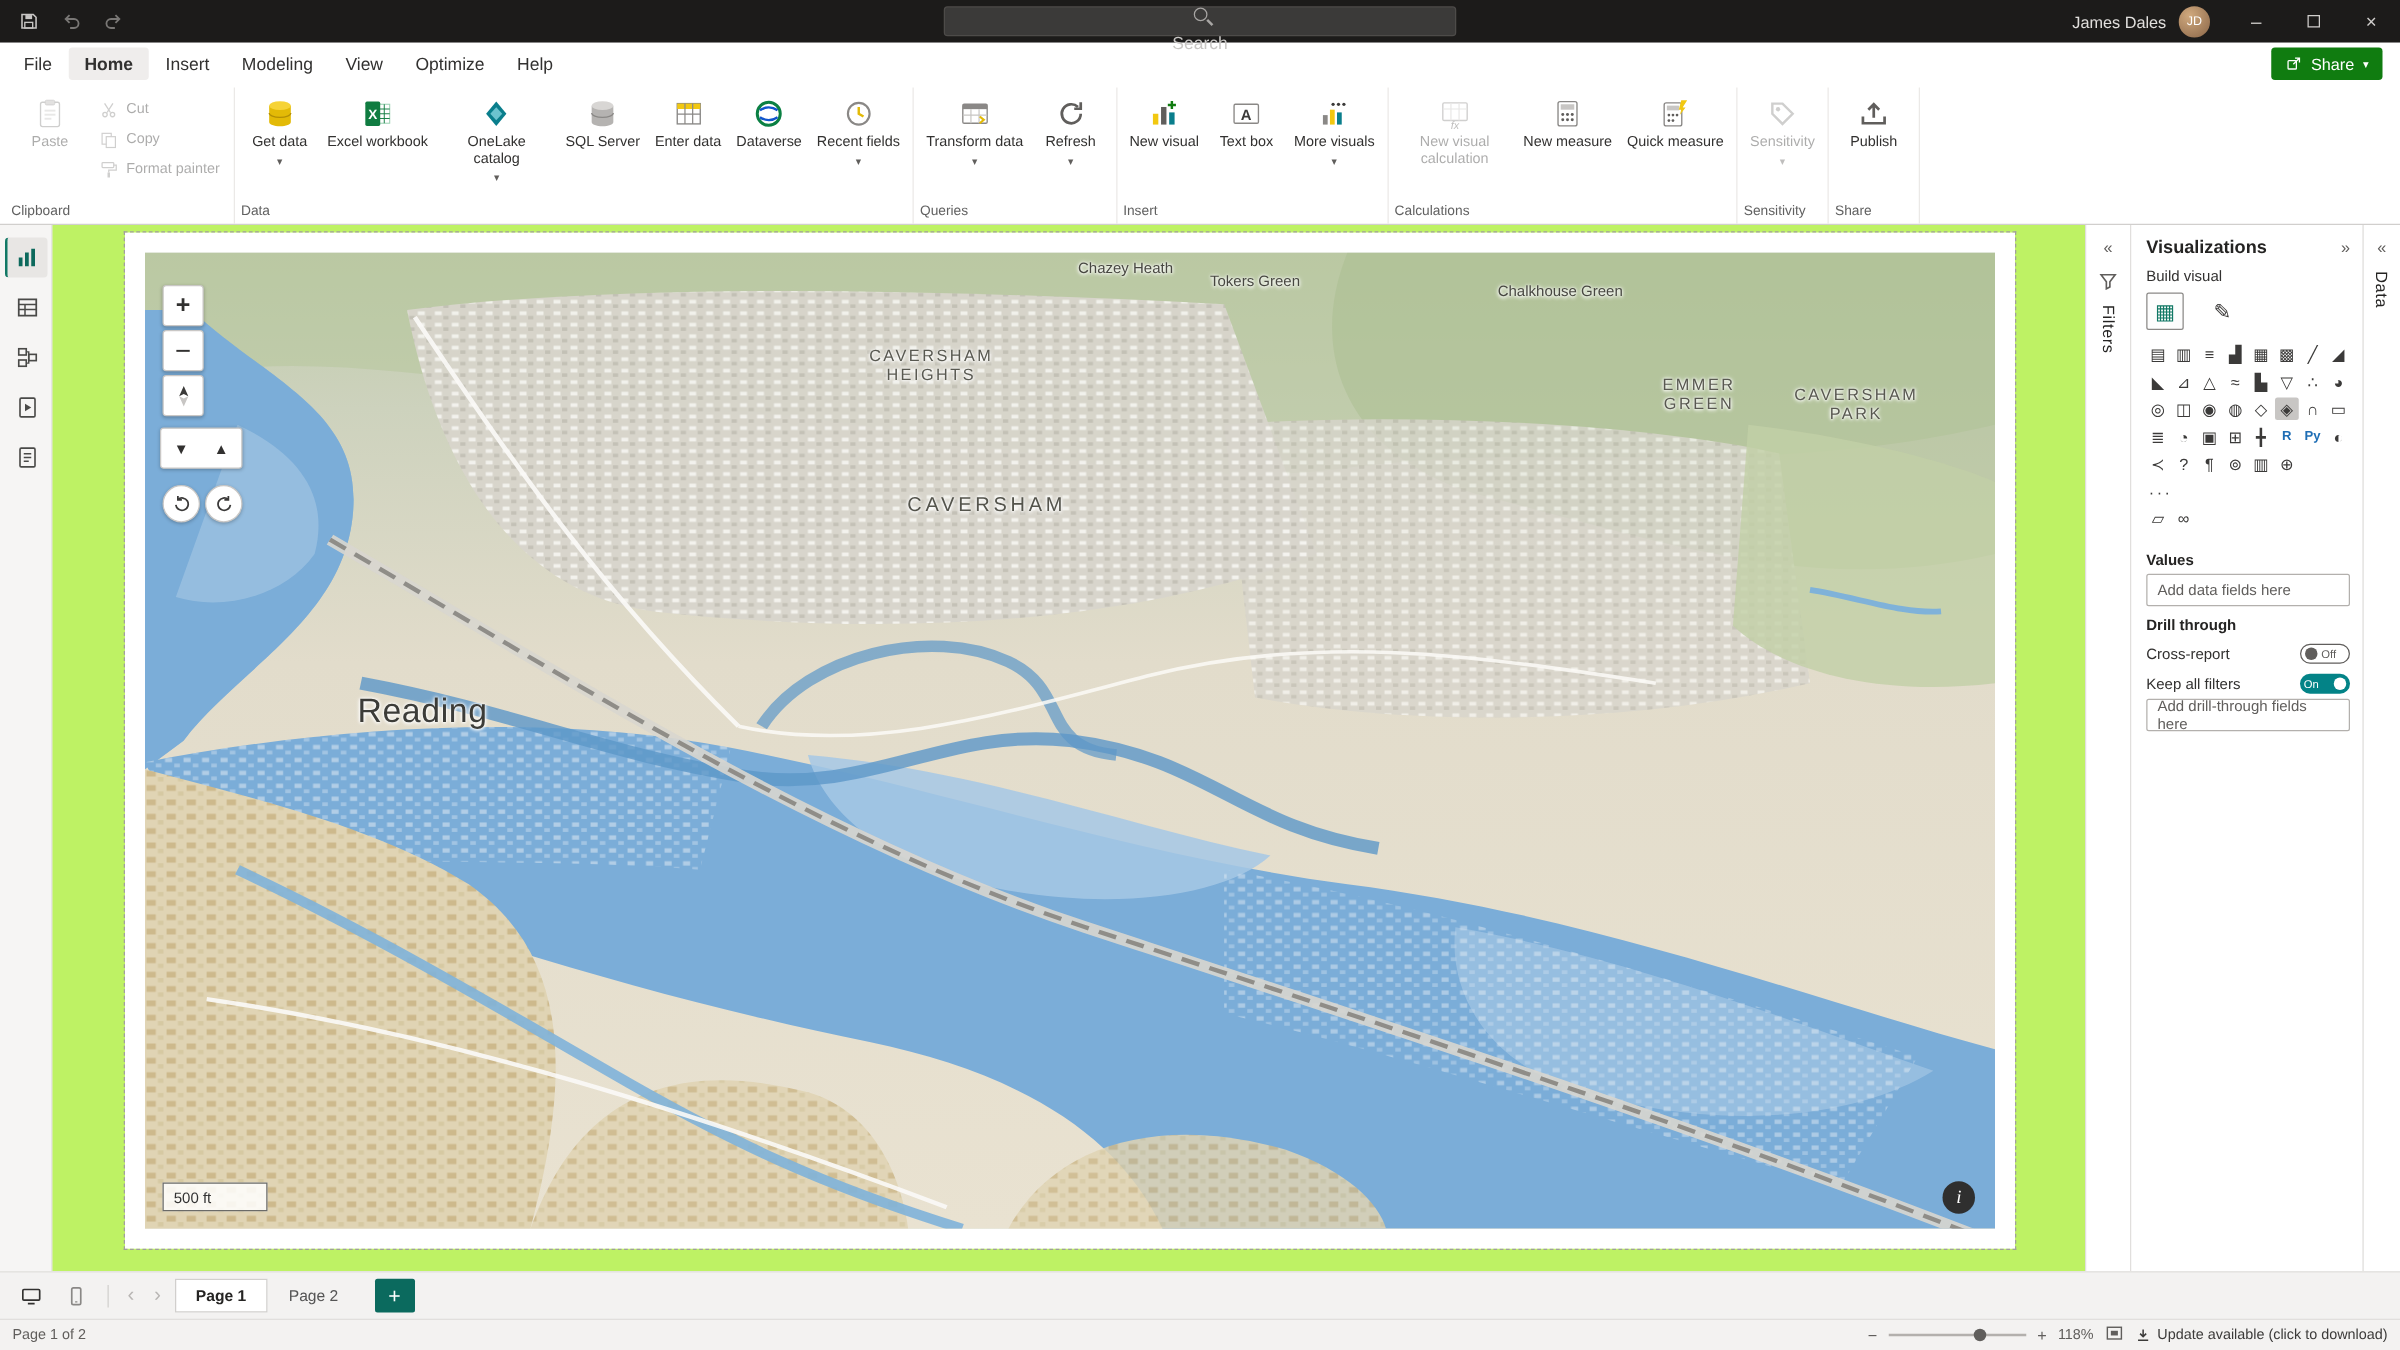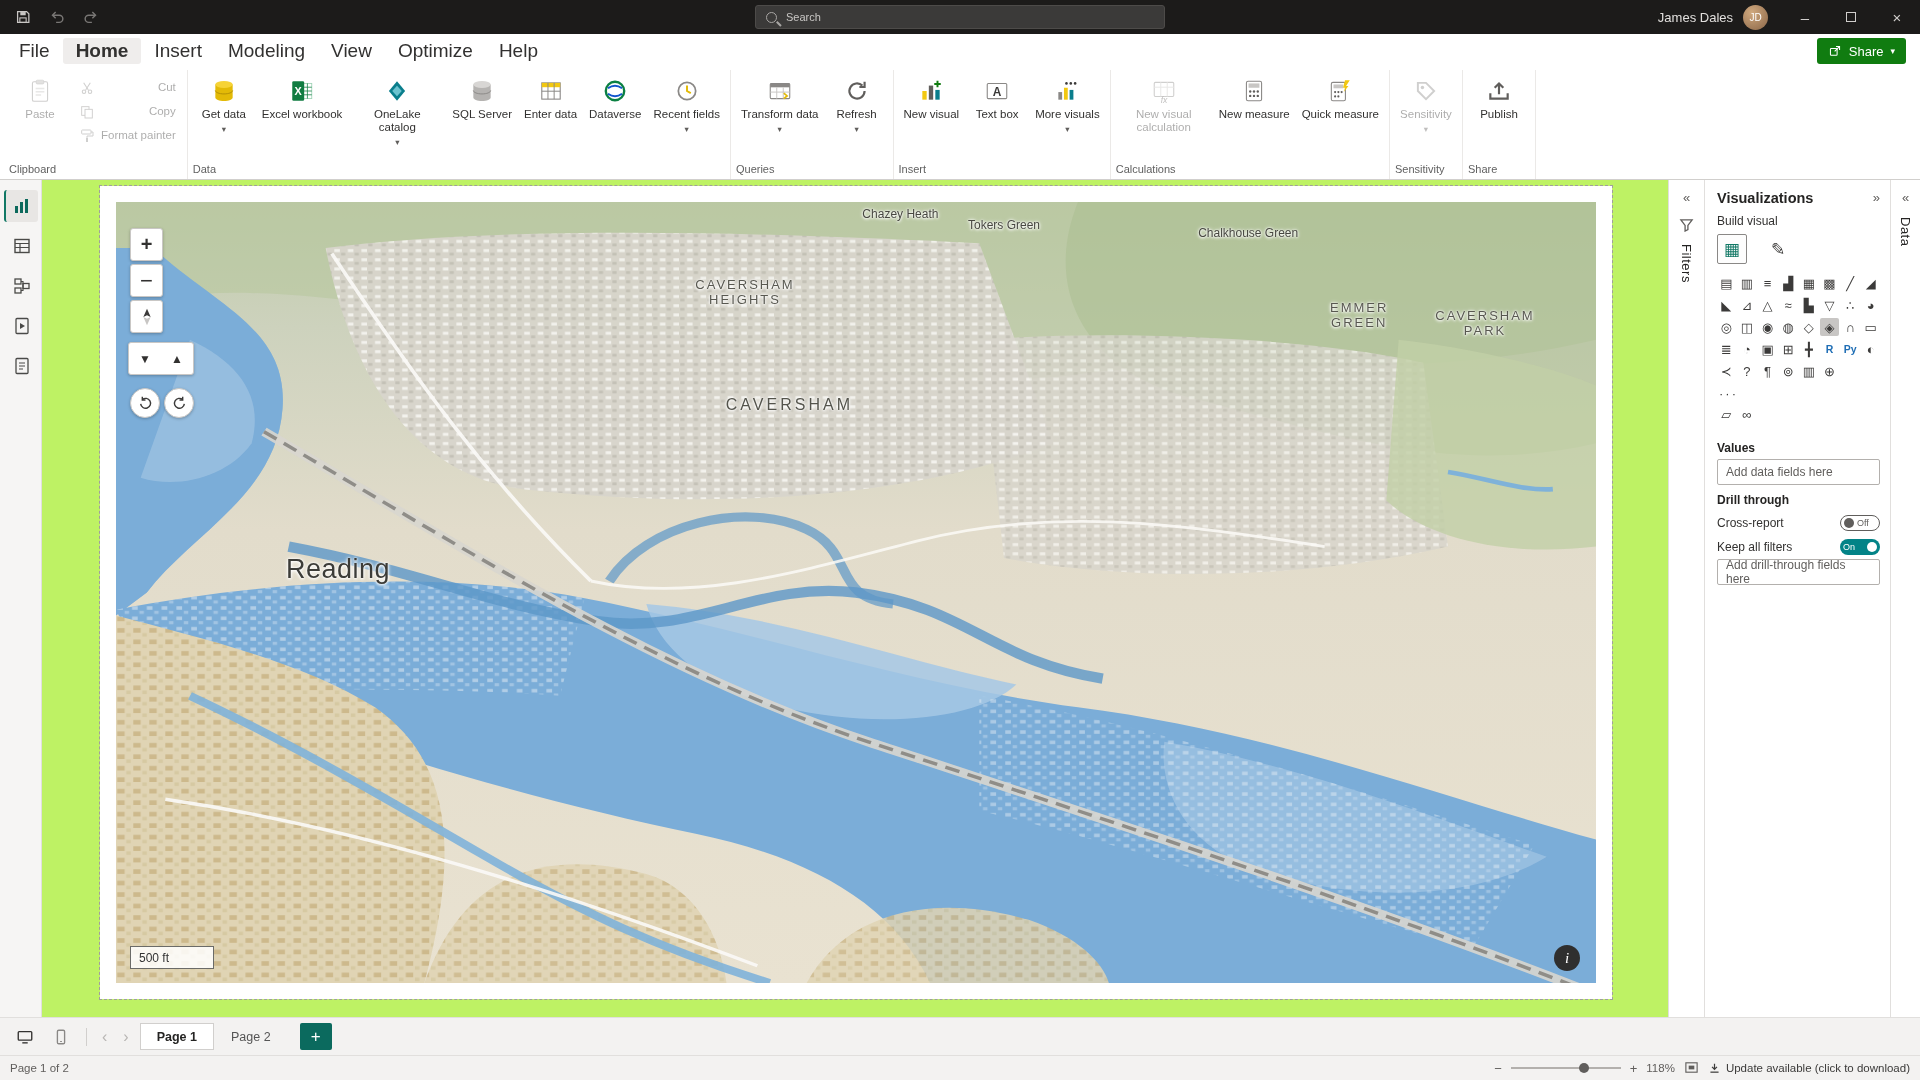--- a/index.html
+++ b/index.html
@@ -5,53 +5,53 @@
   * { box-sizing: border-box; margin: 0; padding: 0; }
   html,body { width:1920px; height:1080px; overflow:hidden; }
   body { font-family:"Liberation Sans", sans-serif; font-size:14px; color:#252423; background:#e6e6e6; }
   #app { display:flex; flex-direction:column; width:100%; height:100%; }
 
   
   .titlebar { height:34px; background:#1c1b1a; display:flex; align-items:center; position:relative; color:#c8c6c4; flex:0 0 auto; }
   .tb-left { display:flex; align-items:center; gap:4px; padding:0 8px; }
   .tb-btn { width:30px; height:28px; display:flex; align-items:center; justify-content:center; border-radius:3px; cursor:default; }
   .tb-btn svg { width:18px; height:18px; }
-  .tb-search { position:absolute; left:50%; top:5px; transform:translateX(-50%); width:410px; height:24px; background:#3b3a39; border:1px solid #4d4b49; border-radius:3px; display:flex; align-items:center; gap:9px; padding:0 10px; font-size:11px; color:#c8c6c4; }
+  .tb-search { position:absolute; left:50%; top:5px; transform:translateX(-50%); width:410px; height:24px; background:#3b3a39; border:1px solid #4d4b49; border-radius:3px; display:flex; align-items:center; gap:9px; padding:0 10px; font-size:14px; color:#c8c6c4;flex-direction:column; }
   .search-glyph { width:11px; height:11px; border:1.6px solid #a8a6a4; border-radius:50%; position:relative; flex:0 0 auto; }
   .search-glyph::after { content:""; position:absolute; width:6px; height:1.6px; background:#a8a6a4; transform:rotate(45deg); left:9px; top:10px; }
   .tb-right { margin-left:auto; display:flex; align-items:center; height:100%; }
   .tb-user { font-size:13px; color:#e1dfdd; margin-right:10px; }
   .tb-avatar { width:25px; height:25px; border-radius:50%; background:radial-gradient(circle at 35% 30%, #d0a97e, #8a6648); color:#fff; font-size:10px; display:flex; align-items:center; justify-content:center; margin-right:14px; }
   .win-btn { width:46px; height:34px; display:flex; align-items:center; justify-content:center; color:#d0cecc; font-size:15px; }
   .win-btn .maxbox { width:10px; height:10px; border:1.3px solid #d0cecc; }
 
   
   .menubar { height:34px; background:#fff; display:flex; align-items:center; padding:0 6px; flex:0 0 auto; }
   .menu-tabs { display:flex; align-items:center; height:100%; }
-  .mtab { padding:0 13px; height:26px; display:flex; align-items:center; font-size:19px; color:#323130; border-radius:3px; }
+  .mtab { padding:0 13px; height:26px; display:flex; align-items:center; font-size:14px; color:#323130; border-radius:3px; }
   .mtab.active { font-weight:700; background:#efedec; }
   .share-btn { margin-left:auto; margin-right:8px; height:26px; background:#107c10; color:#fff; border-radius:3px; display:flex; align-items:center; gap:7px; padding:0 11px; font-size:13px; }
   .share-btn svg { width:14px; height:14px; }
   .share-chev { font-size:9px; }
 
   
   .ribbon { height:112px; background:#fff; border-bottom:1px solid #d1cfcd; display:flex; padding:2px 4px 0 4px; flex:0 0 auto; }
   .rgroup { display:flex; flex-direction:column; padding:0 5px; border-right:1px solid #ebe9e7; }
   .rbuttons { flex:1; display:flex; align-items:flex-start; gap:2px; }
   .rlabel { height:19px; line-height:19px; font-size:11px; color:#616161; text-align:left; }
   .rbtn-large { min-width:62px; max-width:96px; display:flex; flex-direction:column; align-items:center; padding:7px 5px 2px 5px; border-radius:3px; gap:4px; }
   .ric { width:27px; height:27px; display:flex; align-items:center; justify-content:center; }
   .ric svg { width:26px; height:26px; }
   .rtext { font-size:11.5px; line-height:13px; text-align:center; color:#323130; }
   .chev { font-size:8.5px; color:#605e5c; line-height:8px; }
   .small-col { display:flex; flex-direction:column; padding-top:7px; gap:3px; }
   .rbtn-small { display:flex; align-items:center; gap:6px; height:21px; font-size:11.5px; color:#323130; padding:0 6px; border-radius:3px; }
   .rbtn-small .ric { width:16px; height:16px; }
   .rbtn-small .ric svg { width:16px; height:16px; }
-  .disabled { opacity:.4;justify-content:space-between; }
+  .disabled { opacity:.4; }
 
   
   .main { flex:1; display:flex; min-height:0; }
   .side-nav { width:42px; background:#f6f5f4; border-right:1px solid #e1dfdd; display:flex; flex-direction:column; align-items:center; padding-top:10px; gap:8px; }
   .snav-item { width:34px; height:32px; display:flex; align-items:center; justify-content:center; border-radius:3px; border-left:2px solid transparent; }
   .snav-item svg { width:20px; height:20px; }
   .snav-item.active { background:#e8e6e4; border-left:2px solid #117865; }
 
   .canvas { flex:1; background:#bef264; padding:6px 56px 18px 58px; display:flex; min-width:0; }
   .page { flex:1; background:#fff; position:relative; outline:1px dashed #a19f9d; }

